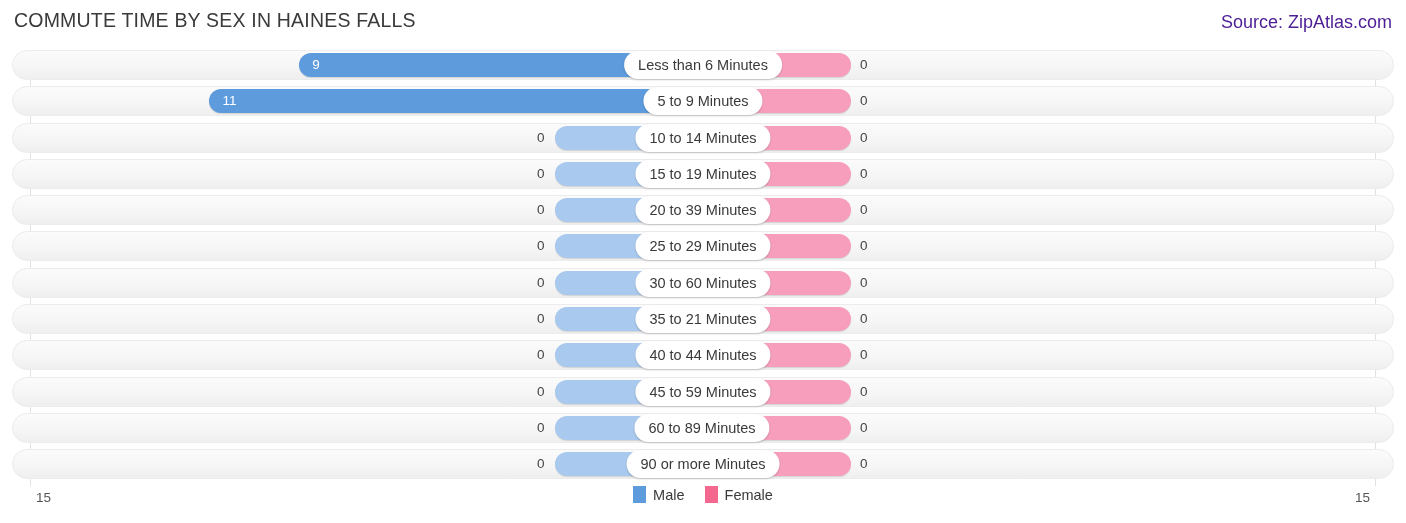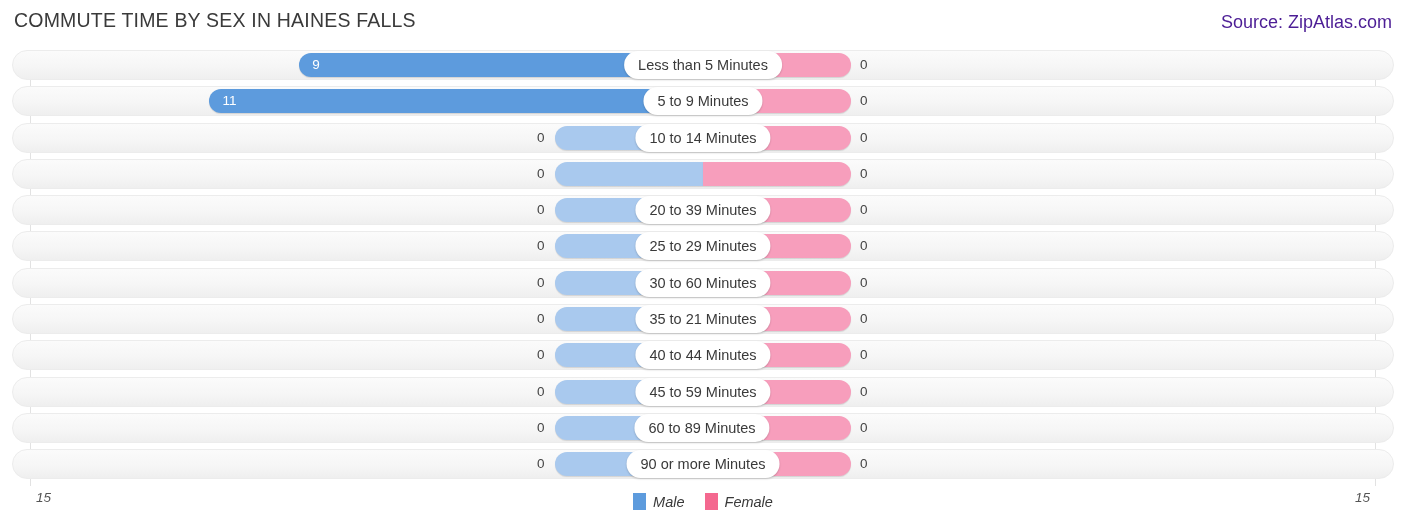--- a/index.html
+++ b/index.html
@@ -137,40 +137,39 @@
     z-index: 5;
   }
 
   
   .footer {
     position: absolute;
     left: 0;
     top: 486px;
     width: 1406px;
     height: 30px;
-    font-style: italic;
   }
   .axis-label {
     position: absolute;
     top: 0;
     font-size: 13.5px;
     color: #555555;
     line-height: 24px;
   }
   .axis-label.left  { left: 36px; }
   .axis-label.right { right: 36px; }
 
   .legend {
     position: absolute;
     left: 0;
     top: 0;
     width: 1406px;
     display: flex;
     justify-content: center;
-    align-items: flex-end;
+    align-items: flex-start;
     gap: 20px;
     height: 24px;
   }
   .legend-item {
     display: flex;
     align-items: center;
     gap: 7px;
   }
   .legend-swatch {
     width: 13px;
@@ -193,21 +192,21 @@
 <div class="plot">
   <div class="gridline left"></div>
   <div class="gridline right"></div>
   <div class="rows" id="rows-container">
       <div class="row">
         <div class="row-track"></div>
         <div class="bar bar-male" style="left: 299.2px; width: 403.8px;"></div>
         <div class="bar bar-female zero" style="left: 703px; width: 148px;"></div>
         <div class="bar-value inside-male" style="left: 312.2px;">9</div>
         <div class="bar-value outside" style="left: 860px;">0</div>
-        <div class="center-label" style="left: 703px;">Less than 5 Minutes</div>
+        <div class="center-label" style="left: 703px;">Less than 6 Minutes</div>
       </div>
       <div class="row">
         <div class="row-track"></div>
         <div class="bar bar-male" style="left: 209.467px; width: 493.533px;"></div>
         <div class="bar bar-female zero" style="left: 703px; width: 148px;"></div>
         <div class="bar-value inside-male" style="left: 222.467px;">11</div>
         <div class="bar-value outside" style="left: 860px;">0</div>
         <div class="center-label" style="left: 703px;">5 to 9 Minutes</div>
       </div>
       <div class="row">
@@ -217,20 +216,21 @@
         <div class="bar-value outside" style="left: 537px;">0</div>
         <div class="bar-value outside" style="left: 860px;">0</div>
         <div class="center-label" style="left: 703px; text-align: center;">10 to 14 Minutes</div>
       </div>
       <div class="row">
         <div class="row-track"></div>
         <div class="bar bar-male zero" style="left: 555px; width: 148px;"></div>
         <div class="bar bar-female zero" style="left: 703px; width: 148px;"></div>
         <div class="bar-value outside" style="left: 537px;">0</div>
         <div class="bar-value outside" style="left: 860px;">0</div>
+        <div class="center-label" style="left: 703px;">15 to 19 Minutes</div>
       </div>
       <div class="row">
         <div class="row-track"></div>
         <div class="bar bar-male zero" style="left: 555px; width: 148px;"></div>
         <div class="bar bar-female zero" style="left: 703px; width: 148px;"></div>
         <div class="bar-value outside" style="left: 537px;">0</div>
         <div class="bar-value outside" style="left: 860px;">0</div>
         <div class="center-label" style="left: 703px;">20 to 39 Minutes</div>
       </div>
       <div class="row">

